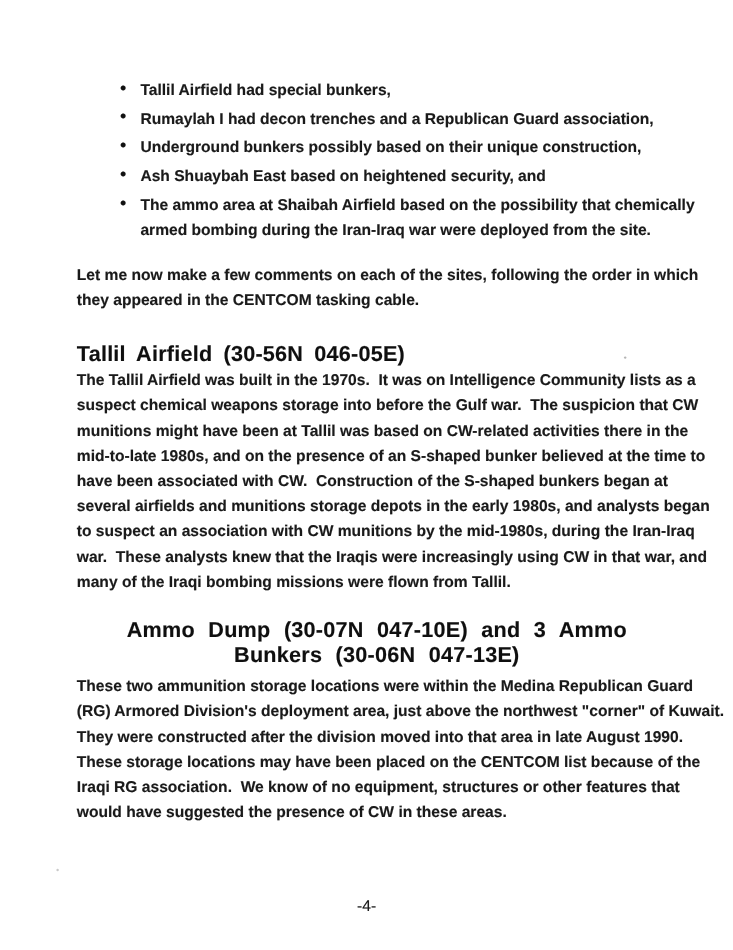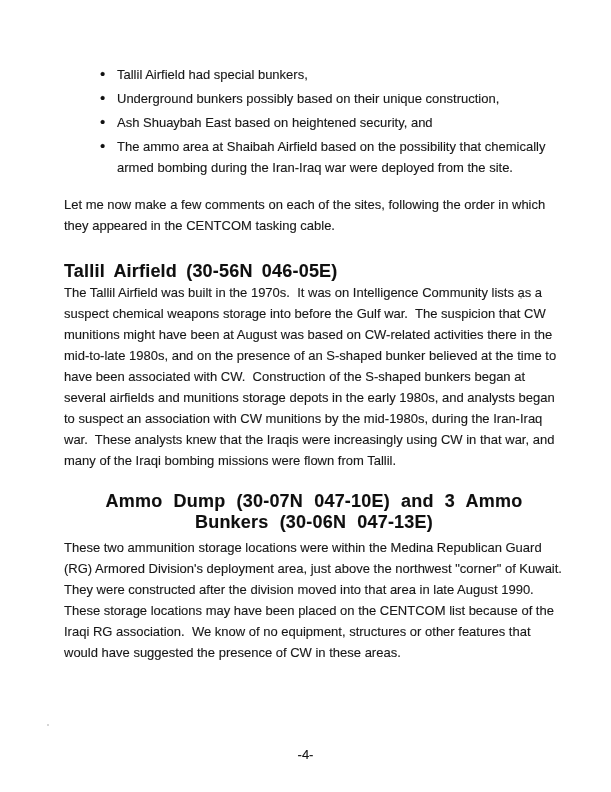--- a/index.html
+++ b/index.html
@@ -15,21 +15,21 @@
     color: #1a1a1a;
     font-size: 13px;
     line-height: 21px;
     -webkit-text-stroke: 0.2px rgba(0,0,0,0.55);
   }
   .content {
     position: absolute;
     top: 64px; left: 64px;
     width: 500px;
   }
-  .line { white-space: pre; }
+  .line { white-space: pre; font-weight: bold; }
 
   
   ul.bullets {
     list-style: none;
     margin: 0;
     padding: 0 0 0 53px;
   }
   ul.bullets li {
     position: relative;
     margin: 0 0 3px 0;
@@ -82,20 +82,23 @@
 <body>
 
 <div class="page">
   <div class="content">
 
     <ul class="bullets">
         <li>
           <div class="line">Tallil Airfield had special bunkers,</div>
         </li>
         <li>
+          <div class="line">Rumaylah I had decon trenches and a Republican Guard association,</div>
+        </li>
+        <li>
           <div class="line">Underground bunkers possibly based on their unique construction,</div>
         </li>
         <li>
           <div class="line">Ash Shuaybah East based on heightened security, and</div>
         </li>
         <li>
           <div class="line">The ammo area at Shaibah Airfield based on the possibility that chemically</div>
           <div class="line">armed bombing during the Iran-Iraq war were deployed from the site.</div>
         </li>
       </ul>
@@ -103,21 +106,21 @@
     <div class="intro">
         <div class="line">Let me now make a few comments on each of the sites, following the order in which</div>
         <div class="line">they appeared in the CENTCOM tasking cable.</div>
       </div>
 
     <div class="section sec-tallil">
       <h2 class="heading">Tallil Airfield (30-56N 046-05E)</h2>
       <div class="body-para">
           <div class="line">The Tallil Airfield was built in the 1970s.  It was on Intelligence Community lists as a</div>
           <div class="line">suspect chemical weapons storage into before the Gulf war.  The suspicion that CW</div>
-          <div class="line">munitions might have been at August was based on CW-related activities there in the</div>
+          <div class="line">munitions might have been at Tallil was based on CW-related activities there in the</div>
           <div class="line">mid-to-late 1980s, and on the presence of an S-shaped bunker believed at the time to</div>
           <div class="line">have been associated with CW.  Construction of the S-shaped bunkers began at</div>
           <div class="line">several airfields and munitions storage depots in the early 1980s, and analysts began</div>
           <div class="line">to suspect an association with CW munitions by the mid-1980s, during the Iran-Iraq</div>
           <div class="line">war.  These analysts knew that the Iraqis were increasingly using CW in that war, and</div>
           <div class="line">many of the Iraqi bombing missions were flown from Tallil.</div>
         </div>
     </div>
 
     <div class="section sec-ammo">

